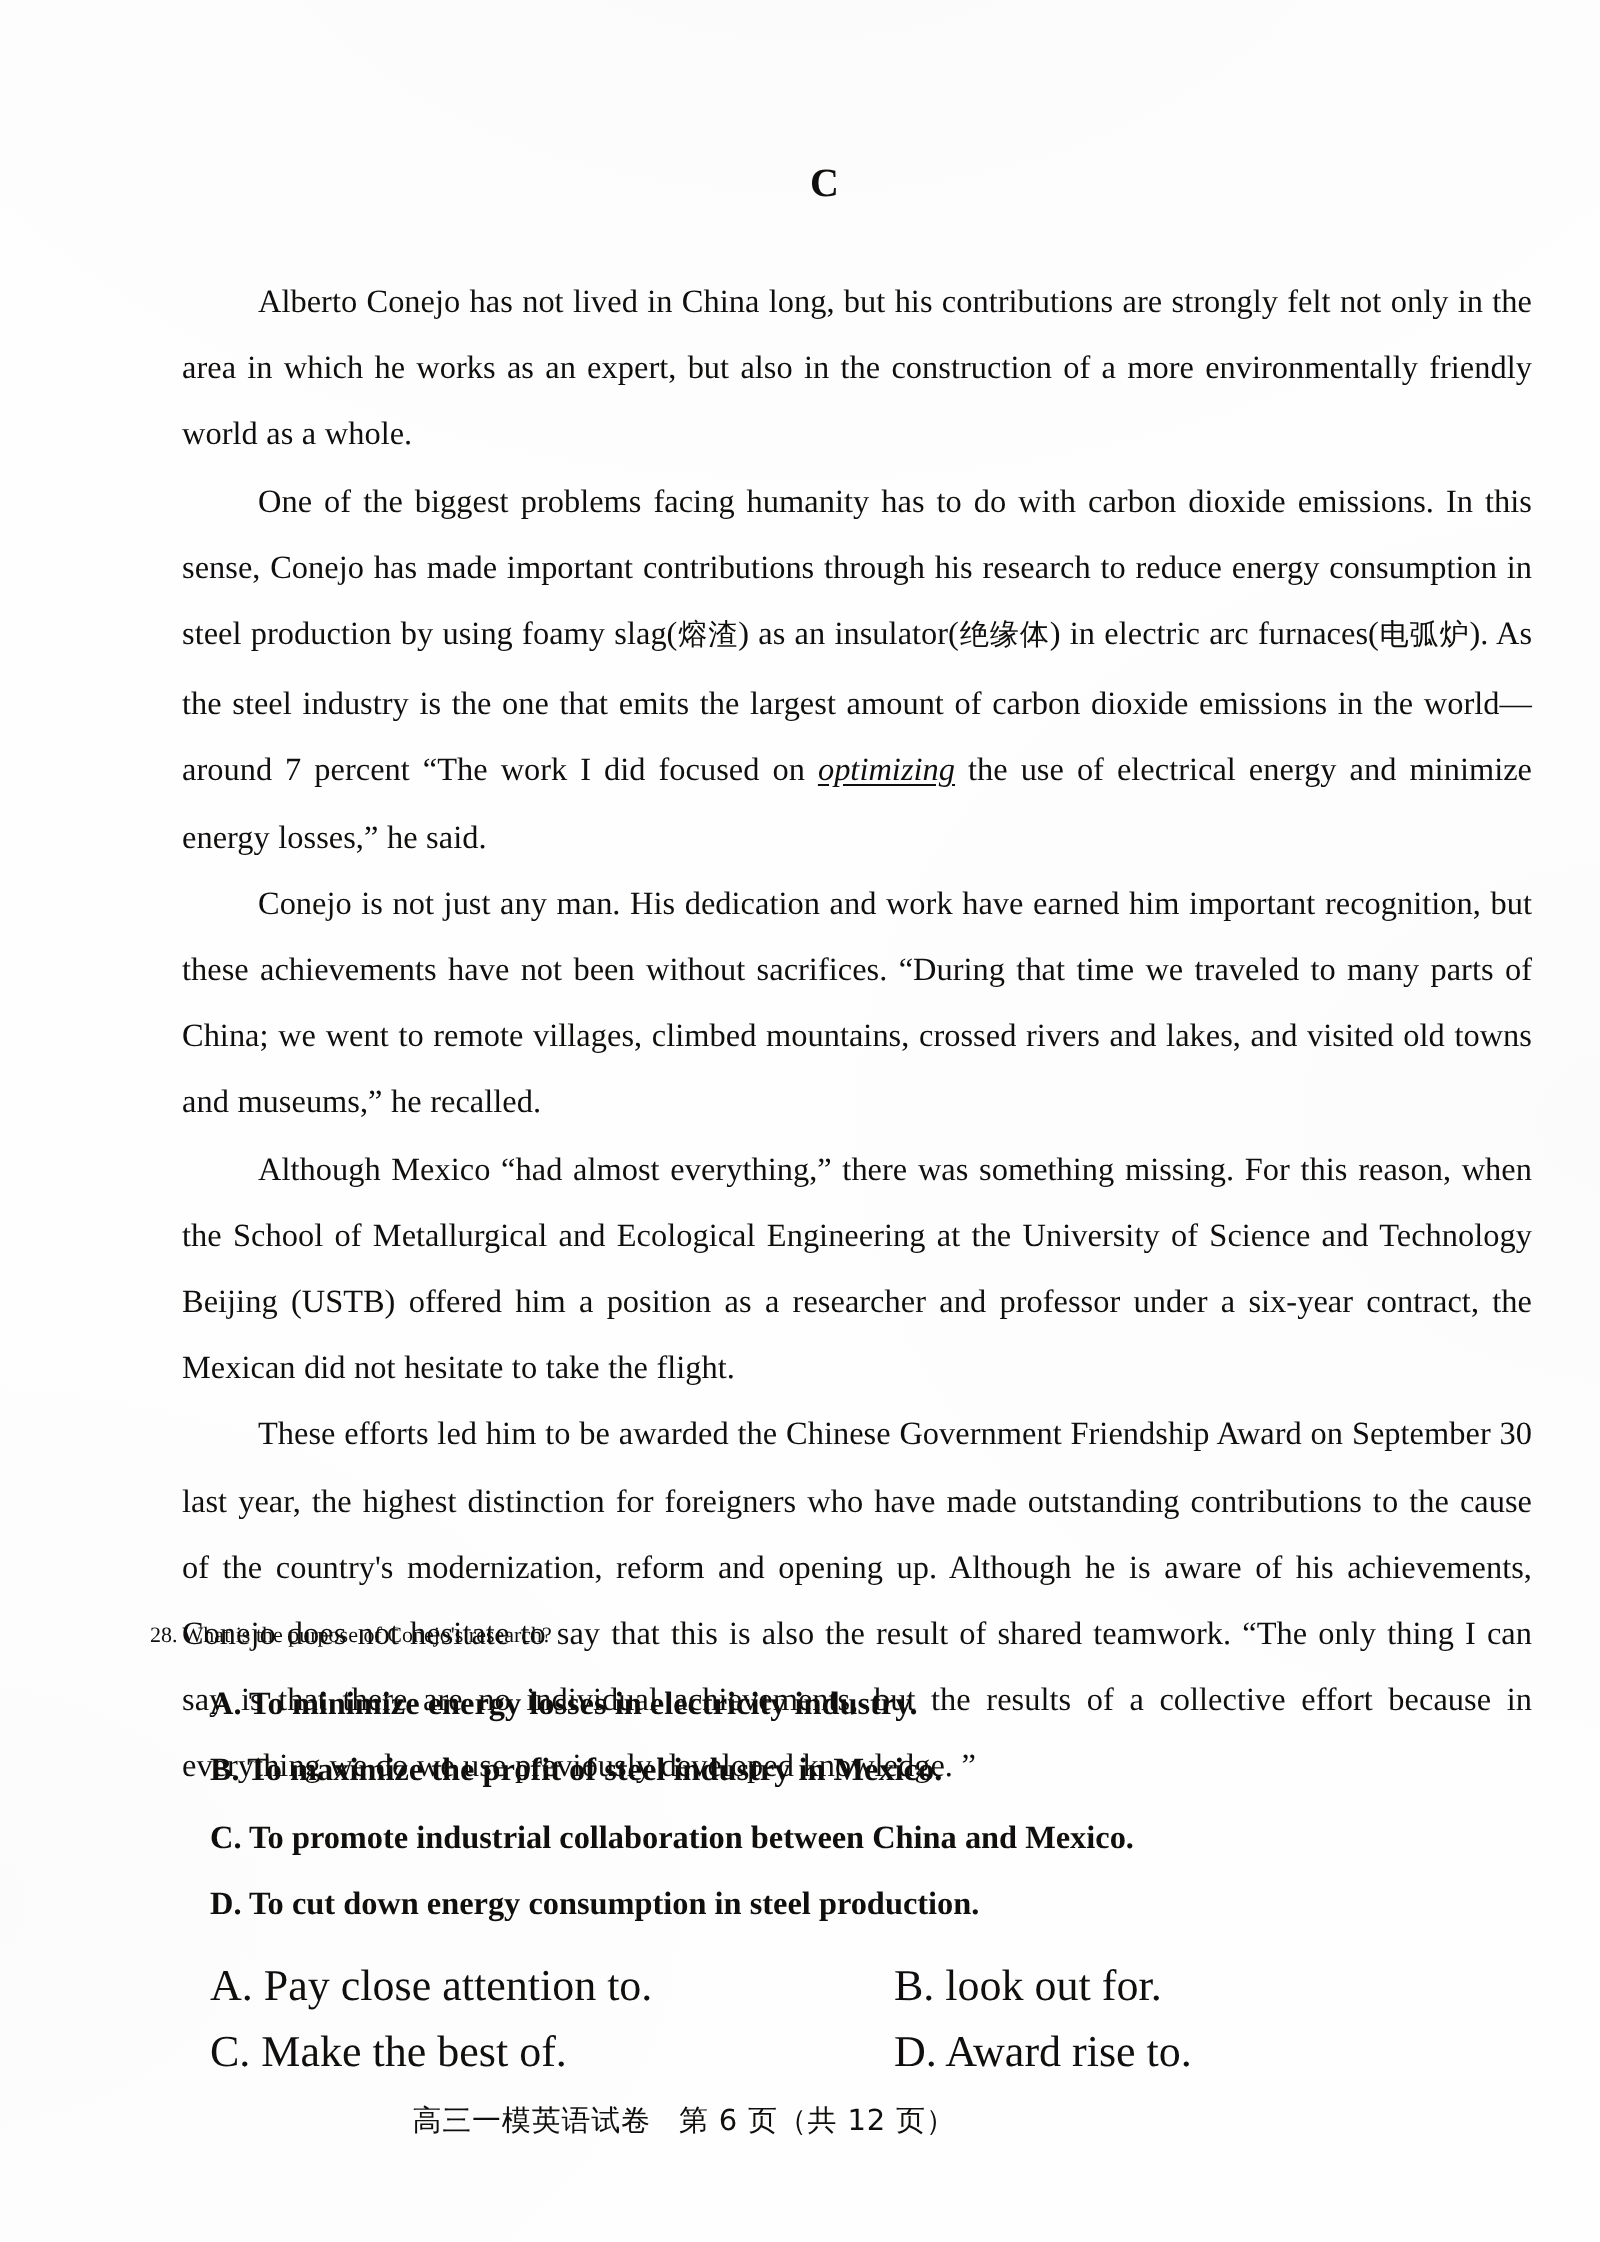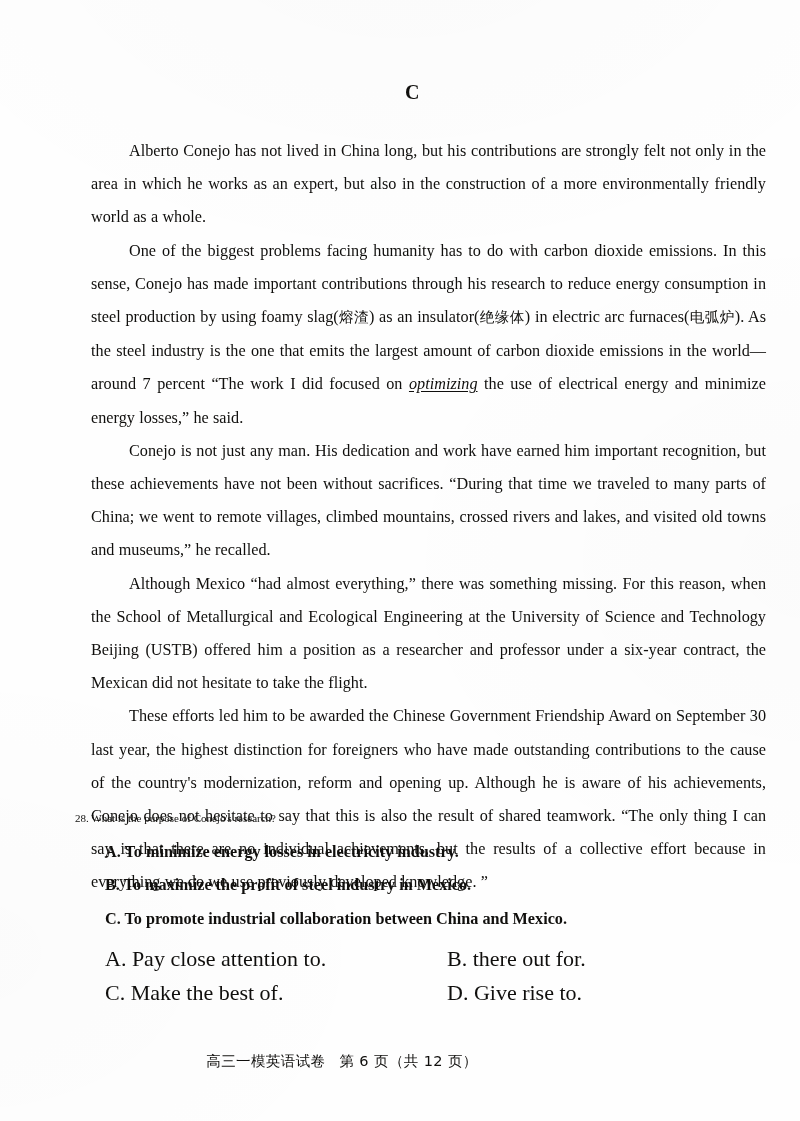--- a/index.html
+++ b/index.html
@@ -177,29 +177,30 @@
     </div>
 
     <div id="questions">
 
       <div class="question">
         <p class="q-stem">28. What is the purpose of Conejo's research?</p>
         <ul class="options-stack">
           <li>A. To minimize energy losses in electricity industry.</li>
           <li>B. To maximize the profit of steel industry in Mexico.</li>
           <li>C. To promote industrial collaboration between China and Mexico.</li>
+          <li>D. To cut down energy consumption in steel production.</li>
         </ul>
       </div>
 
       <div class="q-gap"></div>
 
       <div class="question">
         <ul class="options-grid">
-          <li><span>A. Pay close attention to.</span><span class="opt-right">B. there out for.</span></li>
-          <li><span>C. Make the best of.</span><span class="opt-right">D. Give rise to.</span></li>
+          <li><span>A. Pay close attention to.</span><span class="opt-right">B. look out for.</span></li>
+          <li><span>C. Make the best of.</span><span class="opt-right">D. Award rise to.</span></li>
         </ul>
       </div>
 
     </div>
 
   </div>
 
   <div id="footer"><span class="cn">高三一模英语试卷</span><span class="cn pg">第 6 页（共 12 页）</span></div>
 
 </div>

